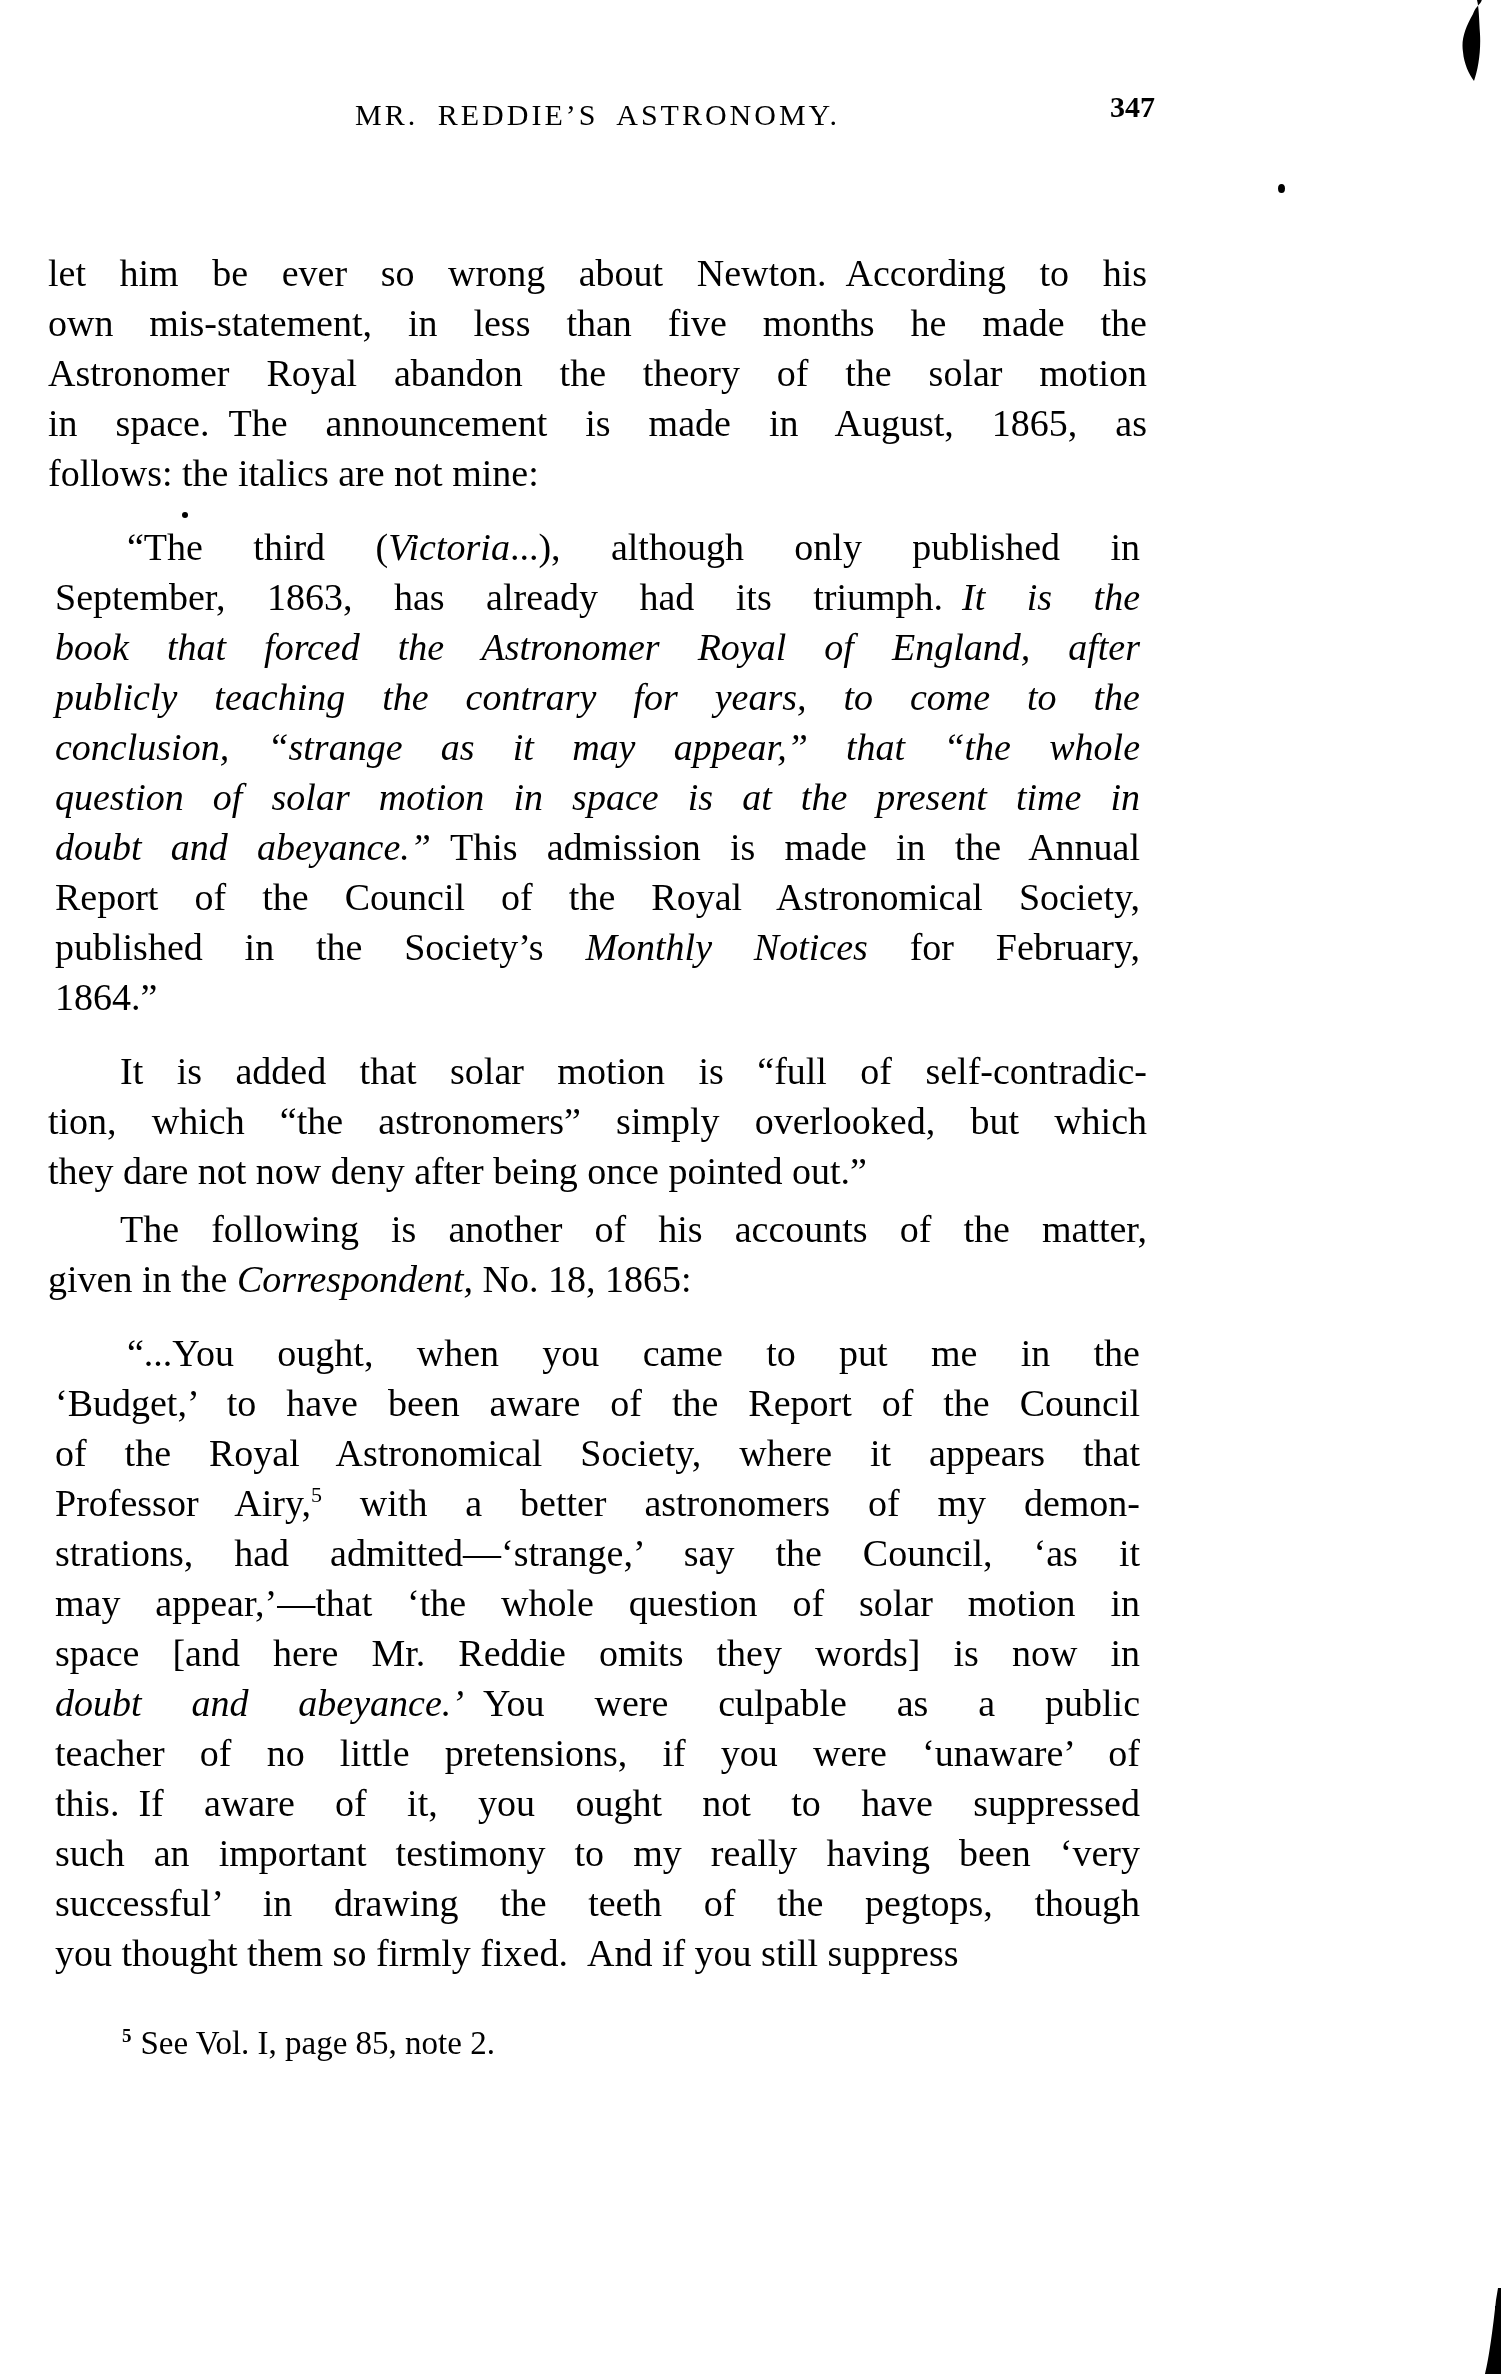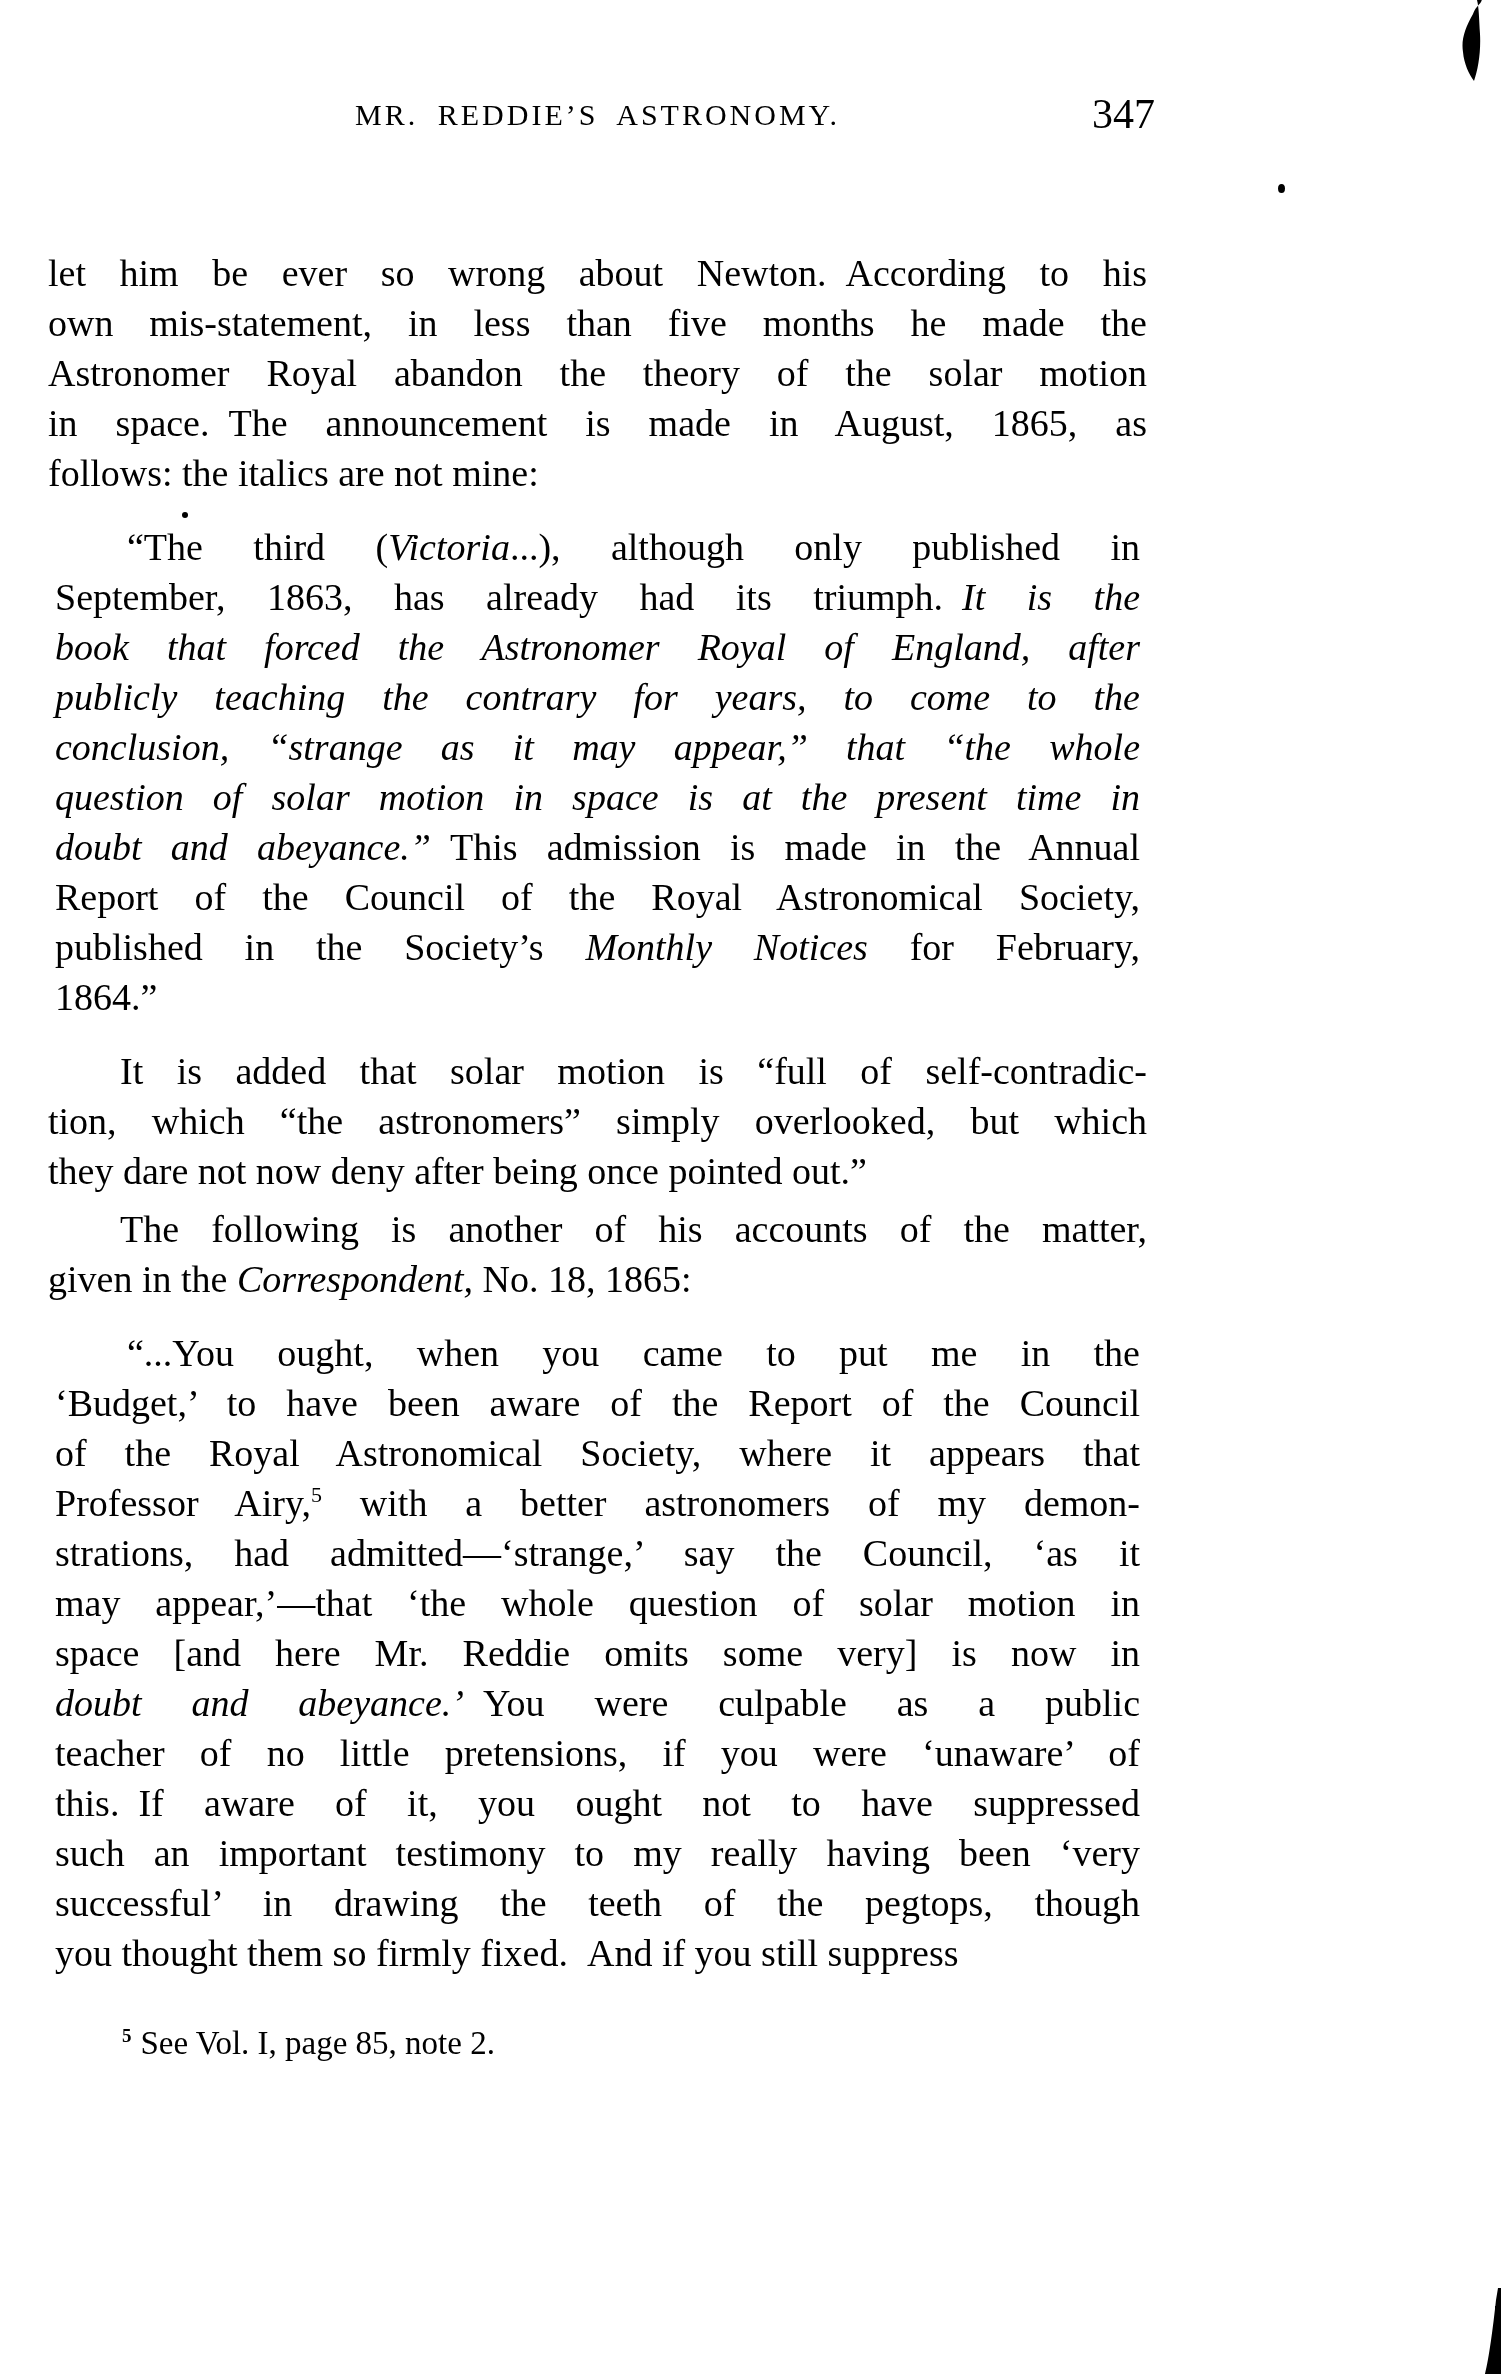--- a/index.html
+++ b/index.html
@@ -18,21 +18,22 @@
     text-align: center;
     font-size: 30px;
     letter-spacing: 3px;
     word-spacing: 9px;
     white-space: nowrap;
   }
   .page-number {
     position: absolute;
     top: -8px;
     right: 0;
-    font-size: 42px;
+    font-size: 30px;
+    font-weight: bold;
   }
   
   .text-block {
     position: absolute;
     top: 240px;
     left: 40px;
     width: 1115px;
     font-size: 38px;
     line-height: 50px;
   }
@@ -113,21 +114,21 @@
         <div class="line"><span class="">The following is another of his accounts of the matter,</span></div>
         <div class="line last"><span class="">given in the </span><span class=" it">Correspondent,</span><span class=""> No. 18, 1865:</span></div>
       </div>
       <div class="para quote indent">
         <div class="line"><span class="">“...You ought, when you came to put me in the</span></div>
         <div class="line"><span class="">‘Budget,’ to have been aware of the Report of the Council</span></div>
         <div class="line"><span class="">of the Royal Astronomical Society, where it appears that</span></div>
         <div class="line"><span class="">Professor Airy,</span><sup class="fnref">5</sup><span class=""> with a better astronomers of my demon-</span></div>
         <div class="line"><span class="">strations, had admitted—‘strange,’ say the Council, ‘as it</span></div>
         <div class="line"><span class="">may appear,’—that ‘the whole question of solar motion in</span></div>
-        <div class="line"><span class="">space [and here Mr. Reddie omits some very] is now in</span></div>
+        <div class="line"><span class="">space [and here Mr. Reddie omits they words] is now in</span></div>
         <div class="line"><span class=" it">doubt and abeyance.’</span><span class=""> You were culpable as a public</span></div>
         <div class="line"><span class="">teacher of no little pretensions, if you were ‘unaware’ of</span></div>
         <div class="line"><span class="">this. If aware of it, you ought not to have suppressed</span></div>
         <div class="line"><span class="">such an important testimony to my really having been ‘very</span></div>
         <div class="line"><span class="">successful’ in drawing the teeth of the pegtops, though</span></div>
         <div class="line last"><span class="">you thought them so firmly fixed. And if you still suppress</span></div>
       </div>
     </main>
 
   <div class="footnote">

